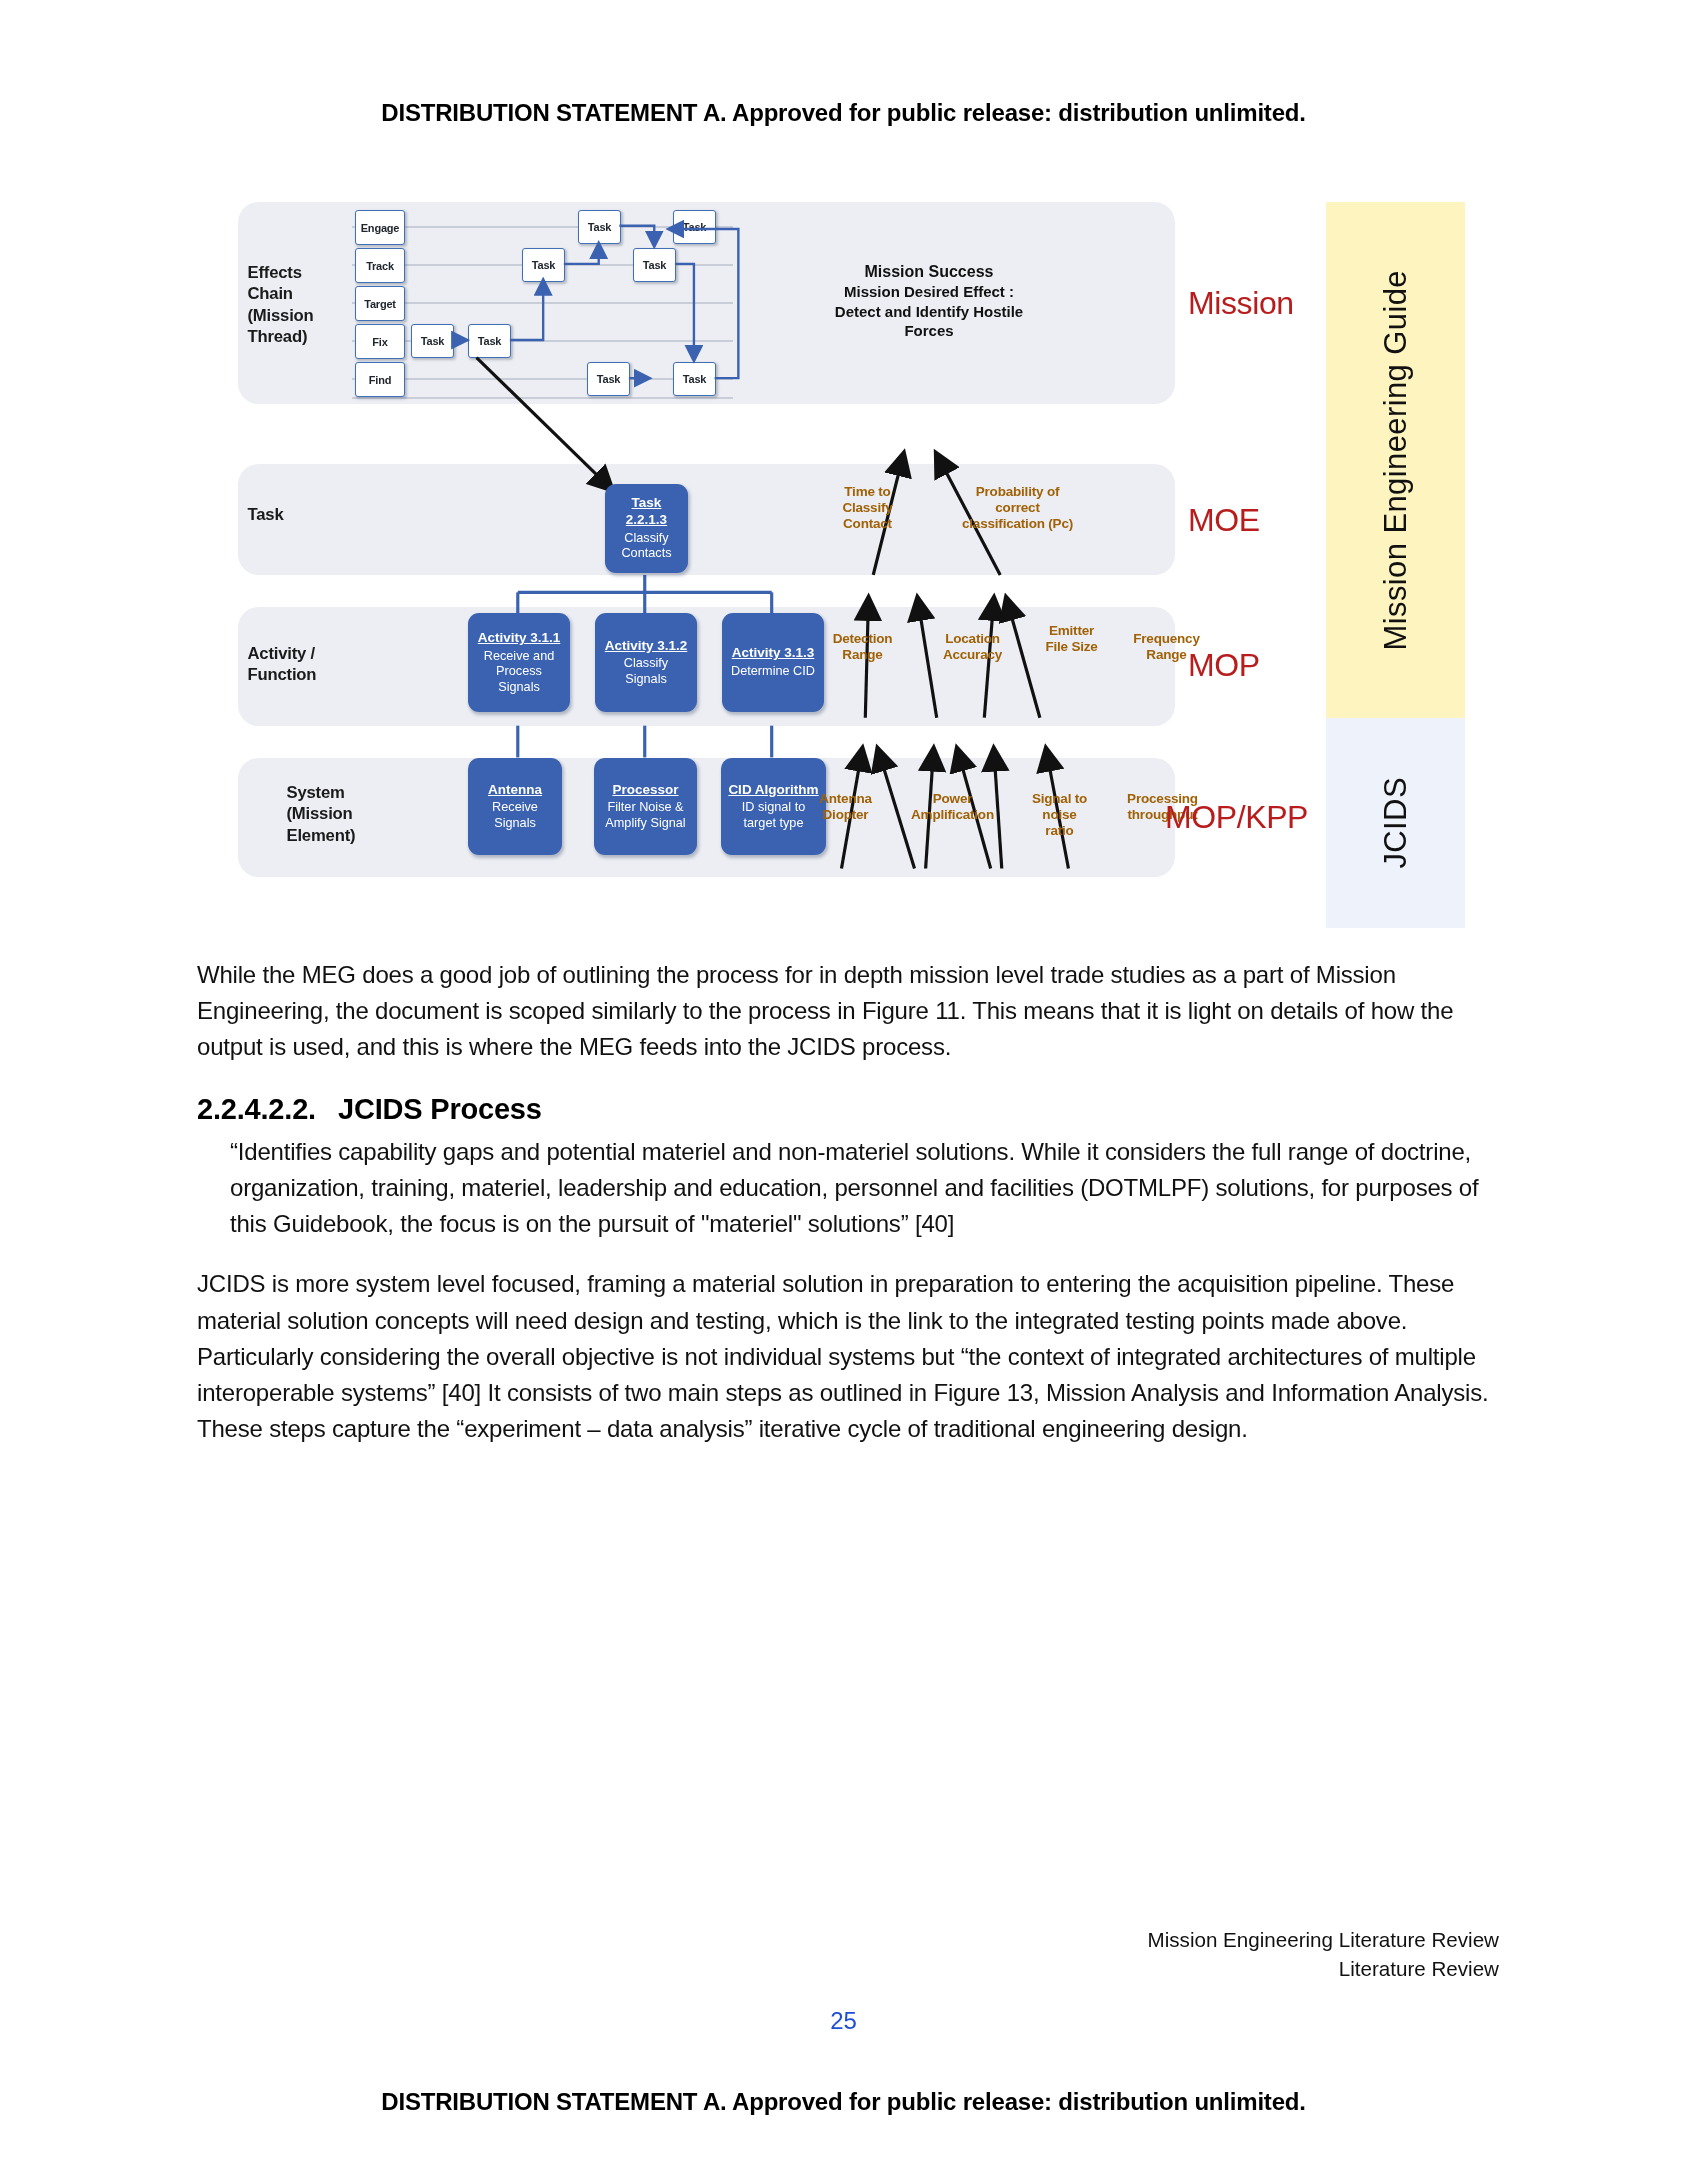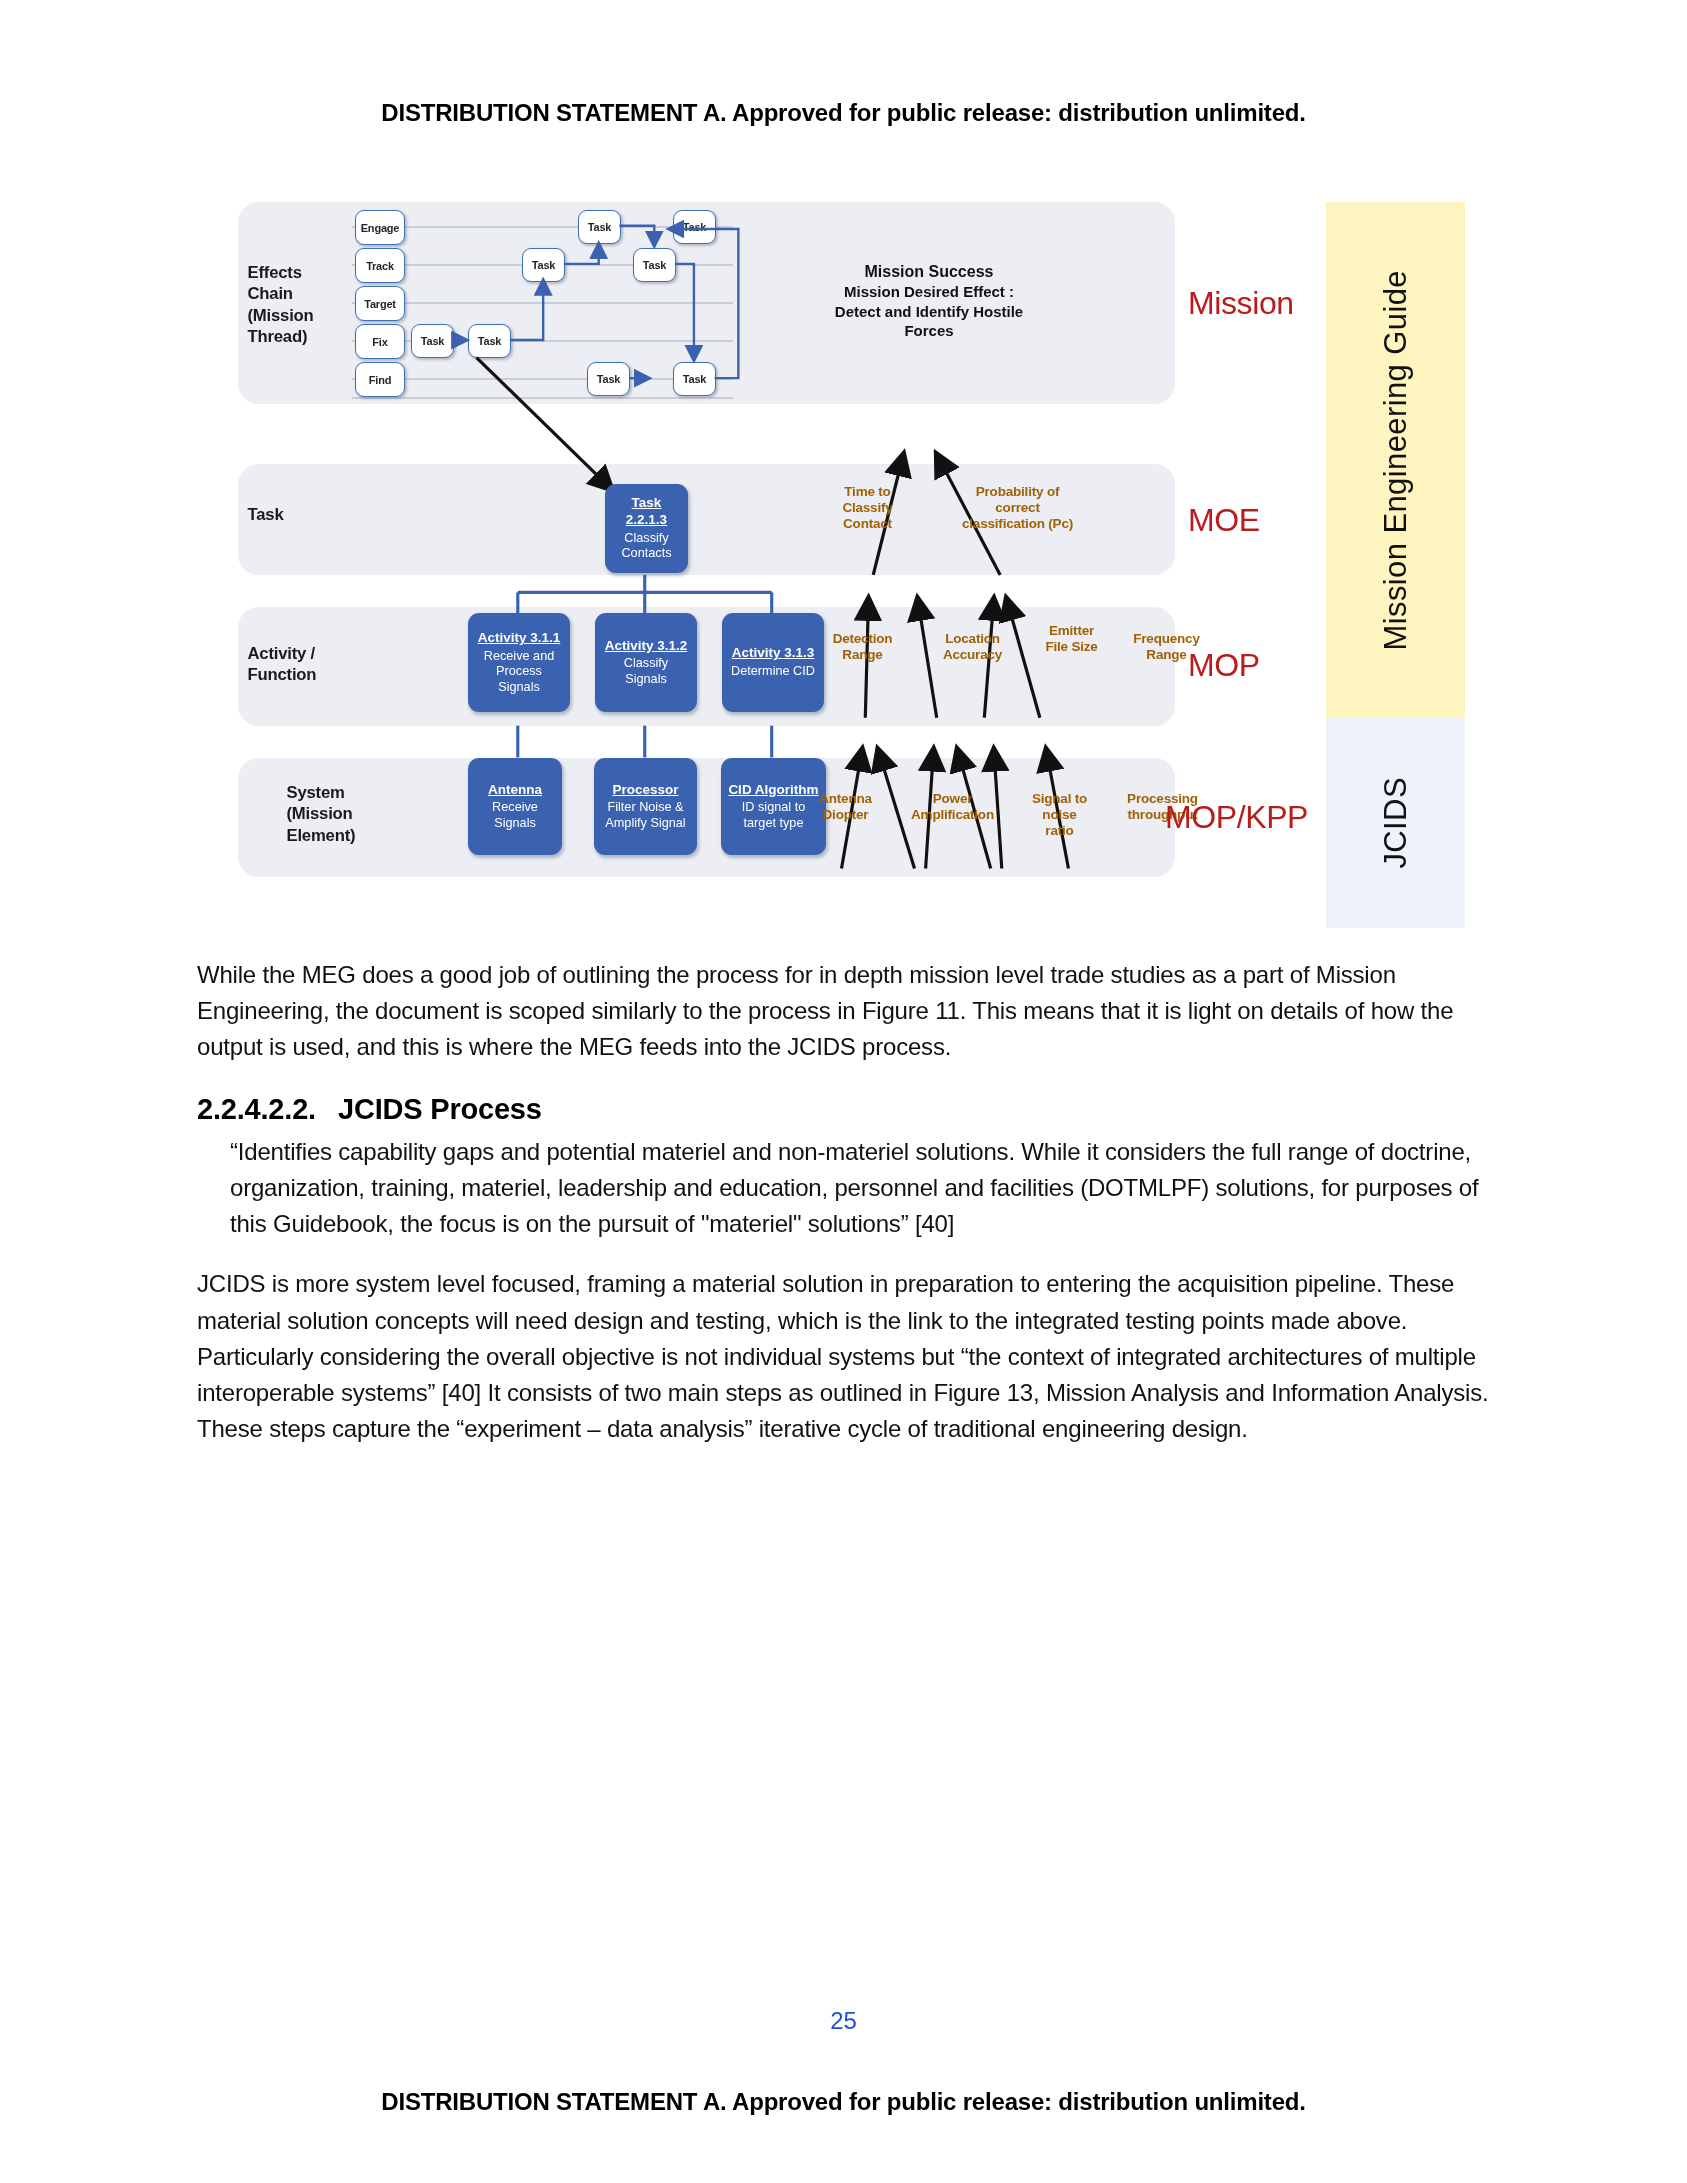--- a/index.html
+++ b/index.html
@@ -72,21 +72,21 @@
     color: #1a1a1a;
     line-height: 1.28;
     letter-spacing: -0.2px;
   }
 
   
   .wbox {
     position: absolute;
     background: #ffffff;
     border: 1.6px solid #3f6fb5;
-    border-radius: 9px;
+    border-radius: 3px;
     box-shadow: 1.6px 1.6px 2.4px rgba(60,70,90,0.30);
     display: flex;
     align-items: center;
     justify-content: center;
     font-size: 11px;
     font-weight: bold;
     color: #20262e;
     letter-spacing: -0.2px;
   }
 
@@ -447,19 +447,23 @@
     <h2 class="heading">
       <span class="num">2.2.4.2.2.</span><span>JCIDS Process</span>
     </h2>
 
 
     <blockquote class="quote">“Identifies capability gaps and potential materiel and non-materiel solutions. While it considers the full range of doctrine, organization, training, materiel, leadership and education, personnel and facilities (DOTMLPF) solutions, for purposes of this Guidebook, the focus is on the pursuit of "materiel" solutions” [40]</blockquote>
 
     <p class="para">JCIDS is more system level focused, framing a material solution in preparation to entering the acquisition pipeline. These material solution concepts will need design and testing, which is the link to the integrated testing points made above. Particularly considering the overall objective is not individual systems but “the context of integrated architectures of multiple interoperable systems” [40] It consists of two main steps as outlined in Figure 13, Mission Analysis and Information Analysis. These steps capture the “experiment – data analysis” iterative cycle of traditional engineering design.</p>
   </div>
 
+  <div class="footer-right">
+    <div>Mission Engineering Literature Review</div>
+    <div>Literature Review</div>
+  </div>
 
   <div class="page-number">25</div>
 
   <div class="dist-statement dist-bottom">DISTRIBUTION STATEMENT A. Approved for public release: distribution unlimited.</div>
 
 </div>
 
 
 </body></html>

